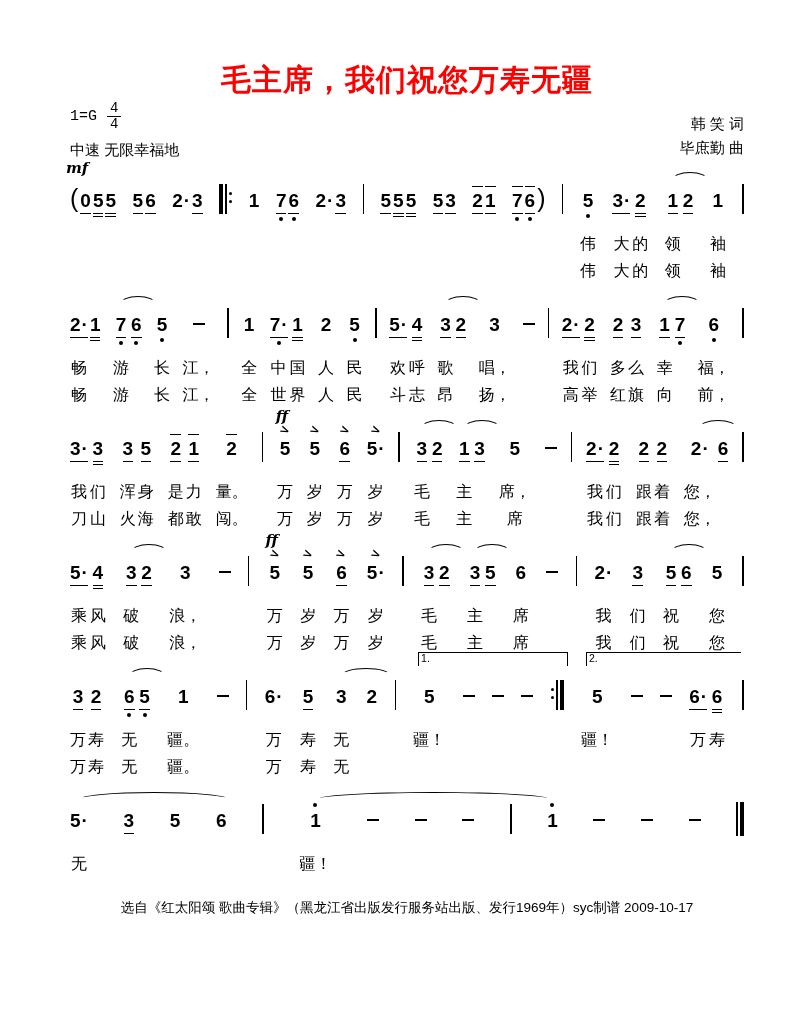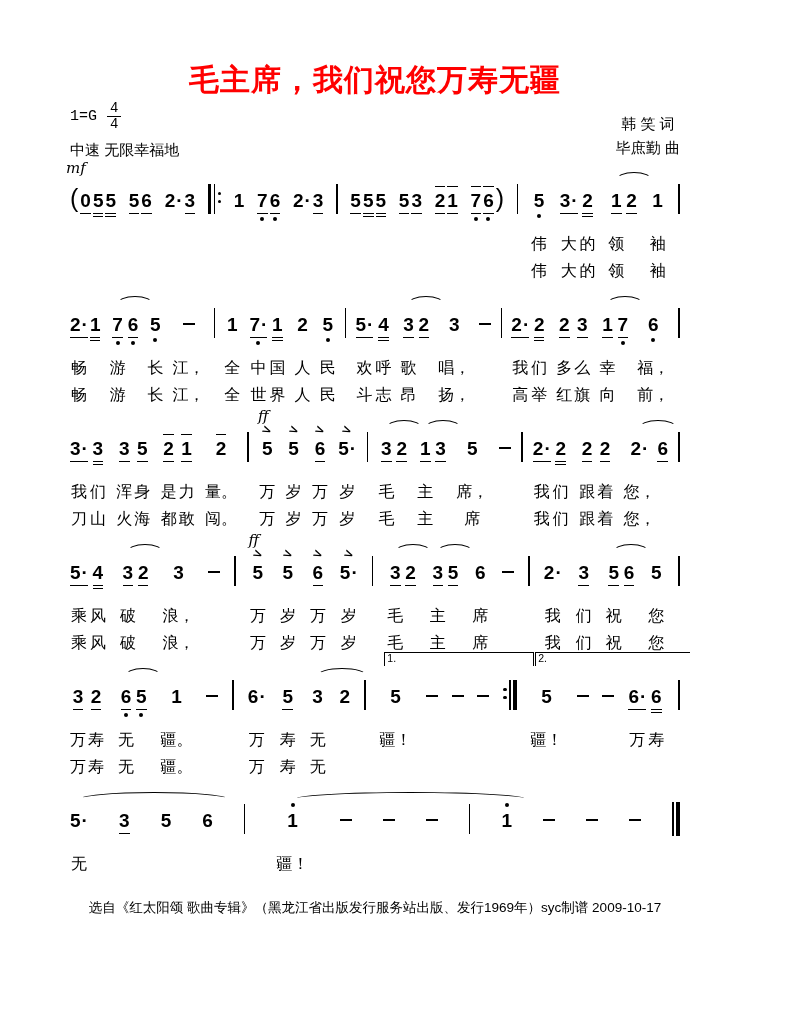--- a/index.html
+++ b/index.html
@@ -1,48 +1,48 @@
 <!DOCTYPE html>
 <html><head>
 <meta charset="utf-8">
 <style>
   html,body{margin:0;padding:0;background:#fff;}
   .page{position:relative;width:790px;height:1019px;box-sizing:border-box;
-        padding:0 110px 0 70px;background:#fff;color:#000;overflow:hidden;
+        padding:0 46px 0 70px;background:#fff;color:#000;overflow:hidden;
         font-family:"Liberation Sans",sans-serif;}
   .title{margin:0;padding-top:60px;text-align:center;font-size:30px;font-weight:bold;
          letter-spacing:1px;font-family:"Liberation Sans",sans-serif;}
   .meta{display:flex;justify-content:space-between;align-items:flex-end;}
   .keysig{display:flex;align-items:center;font-size:15px;font-family:"Liberation Mono",monospace;}
   .frac{display:inline-flex;flex-direction:column;align-items:center;margin-left:10px;
         font-size:14px;line-height:15px;}
   .frac .top{border-bottom:1px solid #000;padding:0 3px;}
   .frac .bot{padding:0 3px;}
   .tempo-row{margin-top:9px;font-size:15px;}
-  .credits{font-size:15px;line-height:24px;text-align:center;}
+  .credits{font-size:15px;line-height:24px;text-align:right;}
   #score{margin-top:8px;}
   .system{display:flex;justify-content:space-between;align-items:flex-start;margin-top:17px;position:relative;}
   .grp{display:flex;align-items:flex-start;gap:2px;}
   .col{display:flex;flex-direction:column;align-items:center;}
   .na{position:relative;height:46px;display:flex;justify-content:center;}
   .ng{display:flex;flex-direction:column;align-items:center;}
   .ngtop{height:12px;display:flex;flex-direction:column;justify-content:flex-end;align-items:center;align-self:stretch;}
   .ngrow{height:22px;display:flex;align-items:flex-end;}
   .dg{font-size:19px;font-weight:bold;line-height:21px;}
   .ndot{font-size:19px;font-weight:bold;line-height:21px;margin-left:1px;}
   .ngbot{display:flex;flex-direction:column;align-items:center;align-self:stretch;}
   .uline{height:1.5px;background:#000;align-self:stretch;margin-top:1.5px;}
   .ovl{height:1.5px;background:#000;align-self:stretch;margin-bottom:2px;}
   .odot{width:4px;height:4px;border-radius:50%;background:#000;}
   .ngbot .odot{margin-top:2.5px;}
   .ngtop .odot{margin-bottom:2px;}
   .acc{font-family:"DejaVu Serif",serif;font-weight:bold;font-size:12px;line-height:10px;
        transform:rotate(22deg);margin-bottom:2px;}
   .dyn{position:absolute;top:-18px;left:-4px;font-family:"DejaVu Serif",serif;
-       font-style:italic;font-weight:normal;font-size:15px;}
+       font-style:italic;font-weight:bold;font-size:15px;}
   .slur{position:absolute;top:-5px;left:45%;height:13px;border:1.6px solid transparent;
         border-top-color:#000;border-radius:50%;pointer-events:none;}
   .volta{position:absolute;top:-21px;left:-6px;height:14px;box-sizing:border-box;
          border-left:1.3px solid #000;border-top:1.3px solid #000;display:flex;align-items:flex-start;}
   .volta.v1{border-right:1.3px solid #000;}
   .vlbl{font-size:10.5px;line-height:11px;padding-left:2px;}
   .bline,.bthin{width:1.5px;height:30px;background:#000;margin-top:7px;}
   .bthick{width:3.5px;height:30px;background:#000;margin-top:7px;}
   .rgrp{display:flex;gap:2.5px;}
   .rgrp.fin .bthin,.rgrp.fin .bthick{height:34px;margin-top:5px;}

